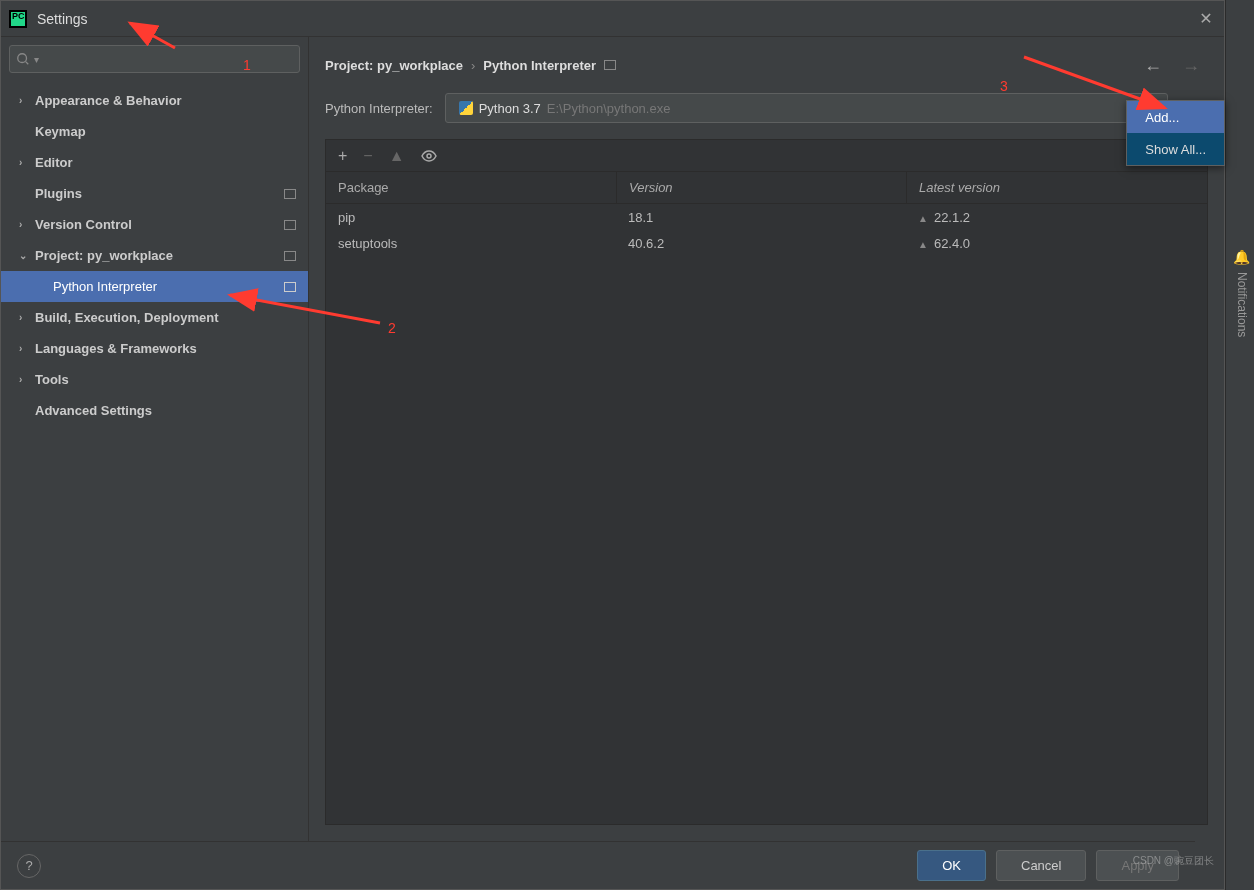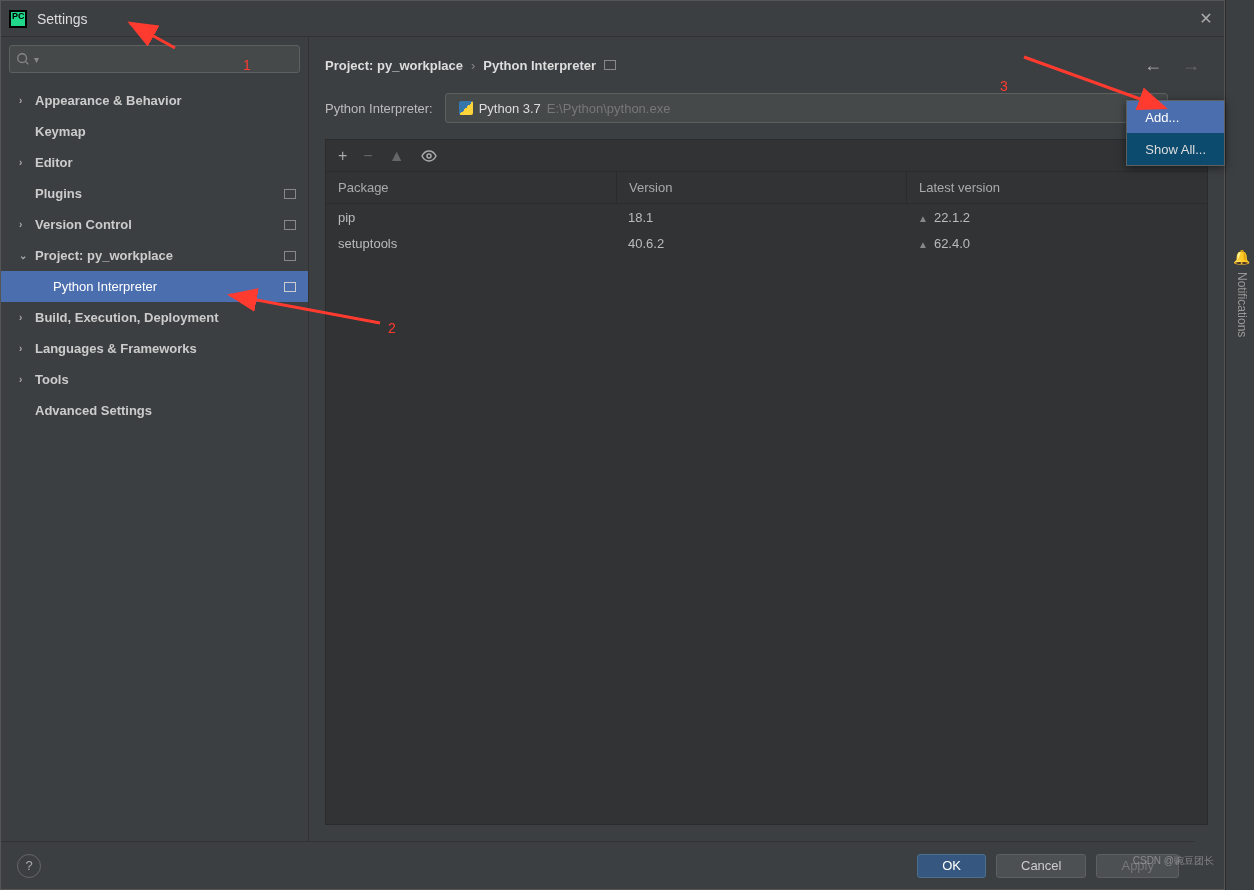--- a/index.html
+++ b/index.html
@@ -35,28 +35,28 @@
 .interp-path { color: #777; }
 .interp-select .dd { margin-left: auto; color: #888; font-size: 10px; }
 .gear-btn { width: 28px; height: 28px; display: flex; align-items: center; justify-content: center; color: #aaa; cursor: pointer; }
 .pkg-panel { flex: 1; background: #313335; border: 1px solid #2b2b2b; display: flex; flex-direction: column; margin-bottom: 16px; }
 .pkg-toolbar { height: 32px; display: flex; align-items: center; gap: 16px; padding: 0 12px; border-bottom: 1px solid #2b2b2b; }
 .pkg-toolbar .tb { color: #aaa; cursor: pointer; font-size: 16px; display:flex; align-items:center; }
 .pkg-toolbar .tb.disabled { color: #666; }
 .pkg-header { height: 32px; display: flex; align-items: center; border-bottom: 1px solid #2b2b2b; }
 .pkg-header .col { padding: 0 12px; color: #aaa; }
 .col1 { width: 290px; } .col2 { width: 290px; } .col3 { flex: 1; }
-.pkg-header .col2, .pkg-header .col3 { border-left: 1px solid #2b2b2b; height: 100%; display:flex; align-items:center; }
+.pkg-header .col2, .pkg-header .col3 { border-left: 1px solid #2b2b2b; height: 100%; display:flex; align-items:center;font-style:italic; }
 .pkg-row { height: 26px; display: flex; align-items: center; }
 .pkg-row .col { padding: 0 12px; color: #bbb; }
 .pkg-row .upd { color: #888; margin-right: 6px; font-size: 10px; }
 .footer { position: absolute; bottom: 0; left: 0; right: 29px; height: 48px; background: #3c3f41; border-top: 1px solid #323232; display: flex; align-items: center; padding: 0 16px; gap: 10px; }
 .help-btn { width: 24px; height: 24px; border: 1px solid #666; border-radius: 50%; display: flex; align-items: center; justify-content: center; color: #aaa; cursor: pointer; }
 .footer .spacer { flex: 1; }
-.btn { height: 24px; padding: 0 24px; border: 1px solid #5e6060; background: #4c5052; color: #ccc; border-radius: 3px; cursor: pointer; display: flex; align-items: center; }
+.btn { height: 31px; padding: 0 24px; border: 1px solid #5e6060; background: #4c5052; color: #ccc; border-radius: 3px; cursor: pointer; display: flex; align-items: center; }
 .btn.primary { background: #365880; border-color: #4a708b; color: #fff; }
 .btn.disabled { color: #777; }
 .dropdown-menu { position: absolute; top: 99px; right: -1px; background: #0c4a6e; border: 1px solid #5e6060; box-shadow: 0 2px 8px rgba(0,0,0,0.5); z-index: 10; }
 .dropdown-menu .mi { height: 32px; padding: 0 18px; display: flex; align-items: center; color: #ddd; cursor: pointer; min-width: 88px; white-space: nowrap; }
 .dropdown-menu .mi.selected { background: #4b6eaf; color: #fff; }
 .right-gutter { position: absolute; right: 0; top: 0; width: 29px; height: 100%; background: #3c3f41; border-left: 1px solid #2b2b2b; }
 .notif-tab { position: absolute; right: 2px; top: 245px; writing-mode: vertical-rl; color: #999; font-size: 12px; padding: 4px 2px; display:flex; align-items:center; gap:6px; }
 .notif-bell { color: #c75450; font-size: 14px; }
 .annot { position: absolute; pointer-events: none; z-index: 20; }
 .red-text { color: #ff3b30; font-size: 14px; font-weight: 500; }

